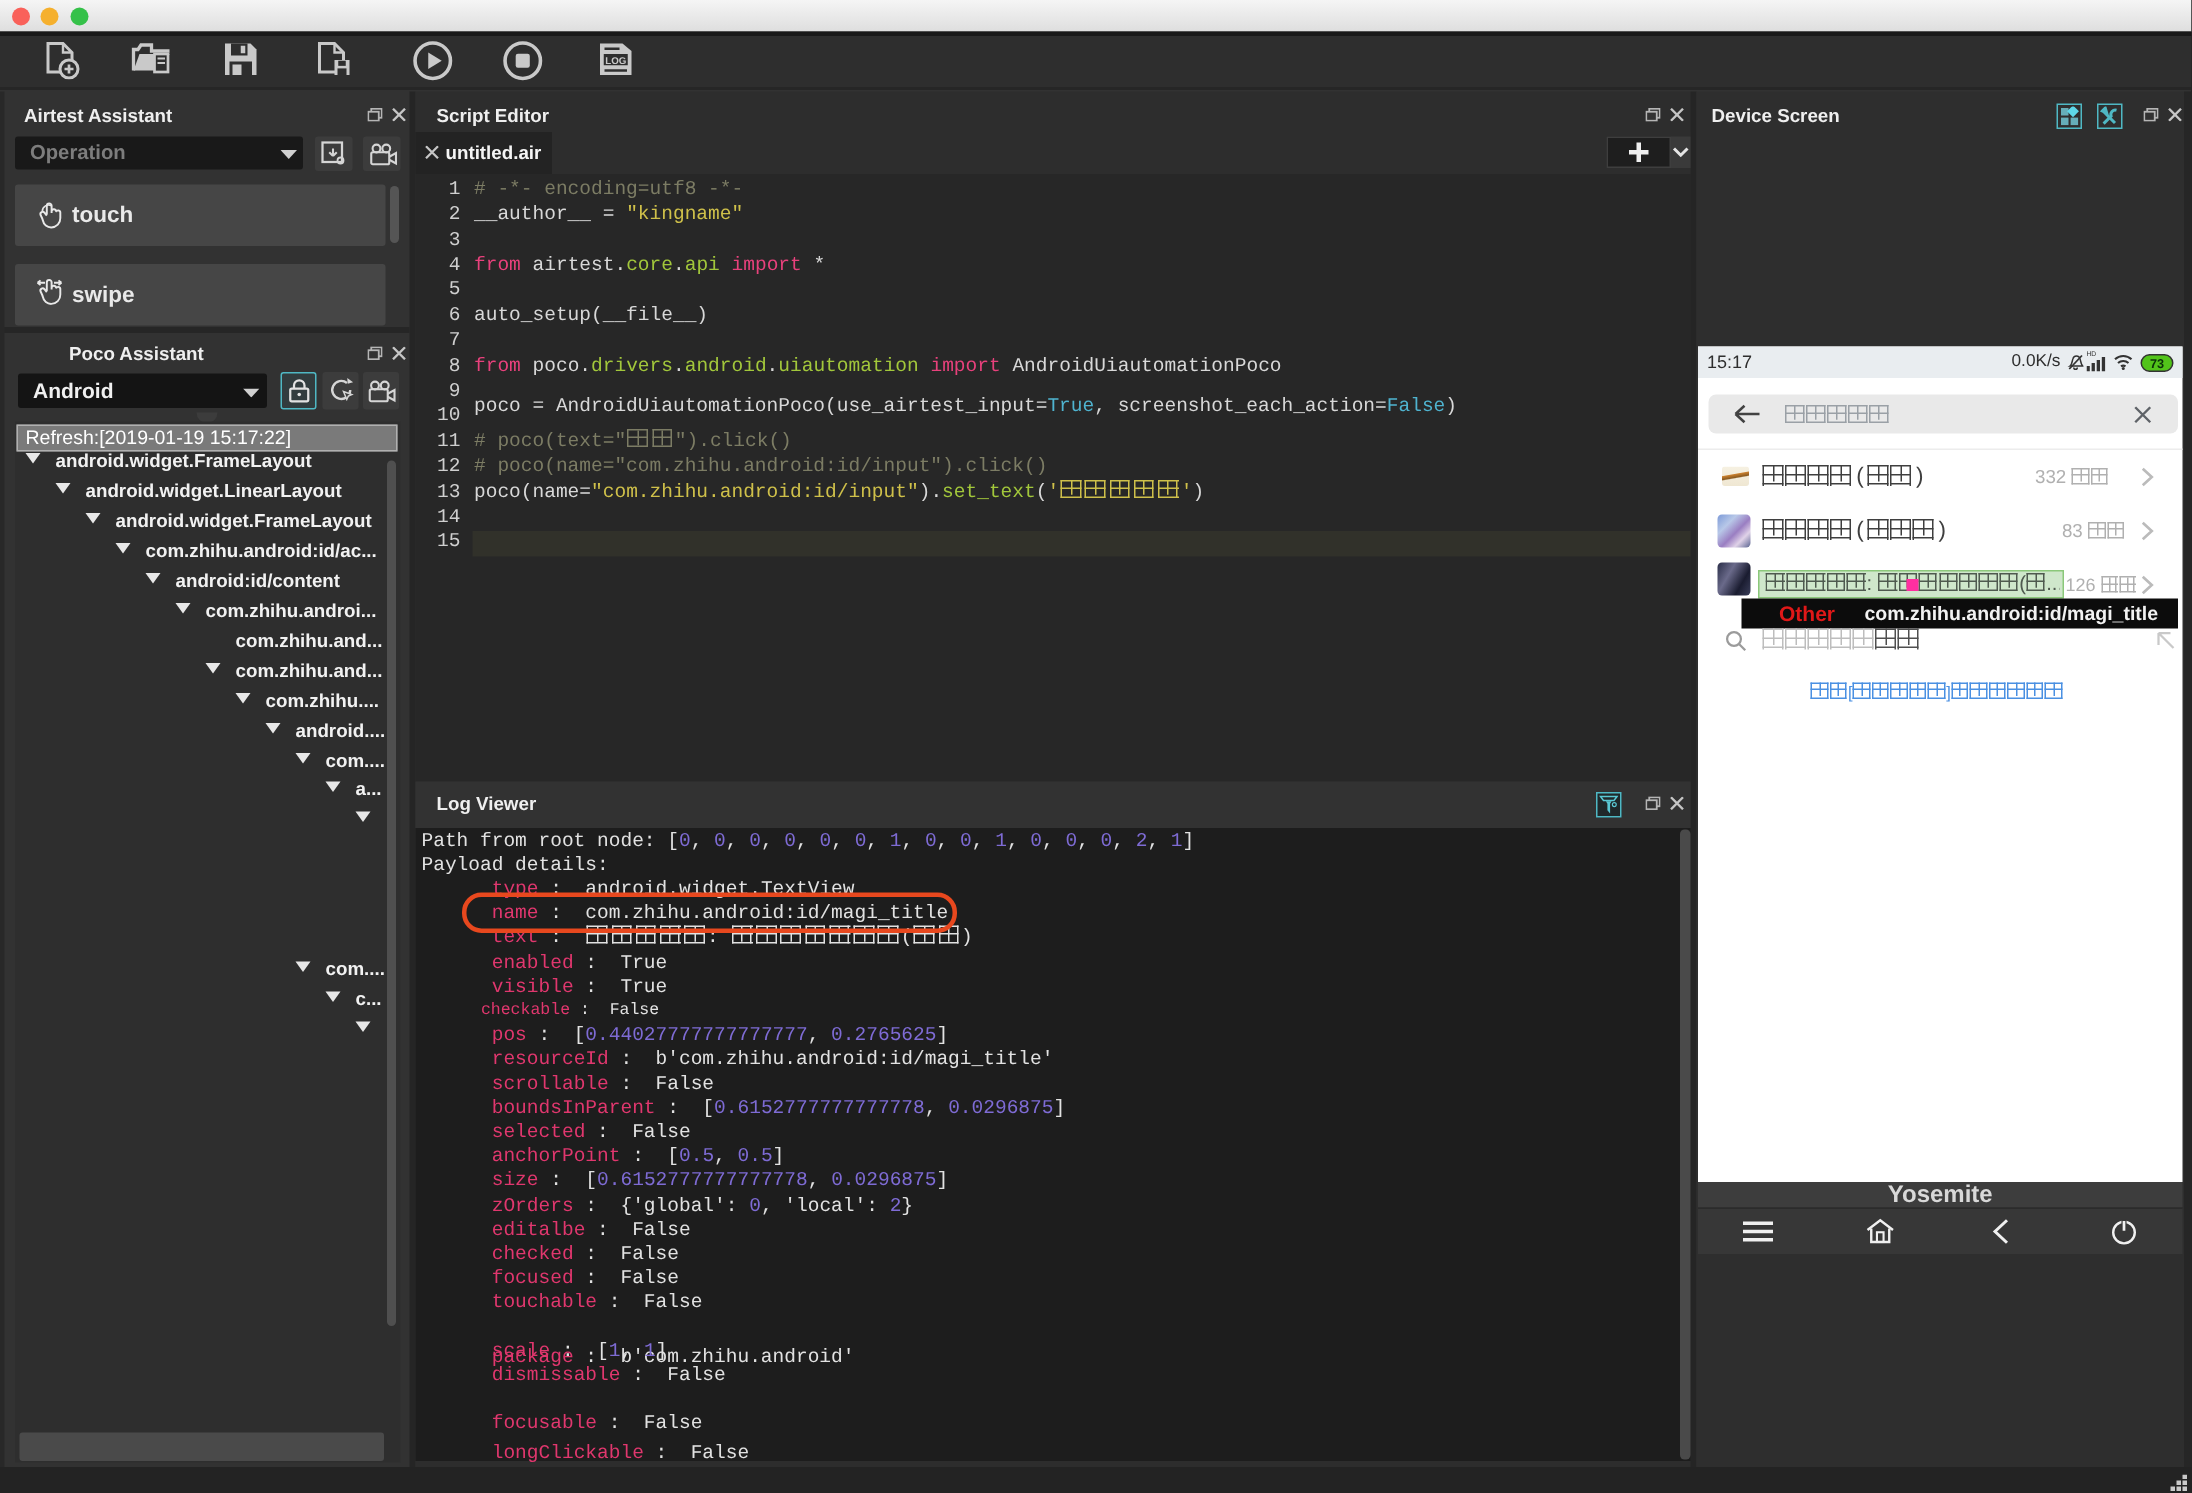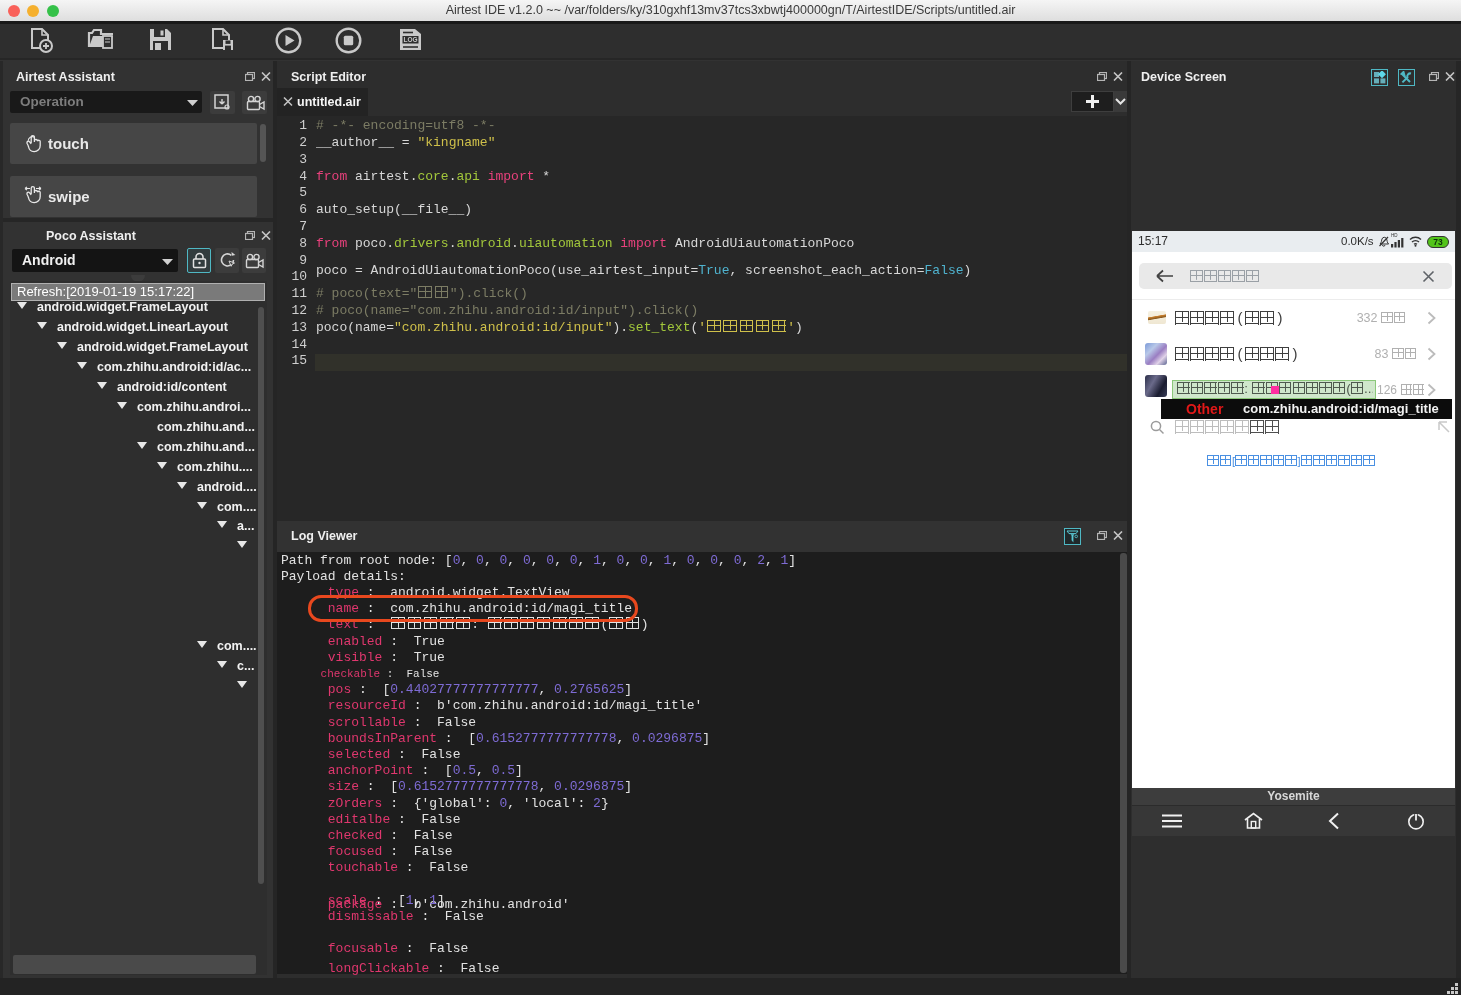--- a/index.html
+++ b/index.html
@@ -17,21 +17,20 @@
 linear-gradient(currentColor,currentColor) 100% 0/1.2px 100% no-repeat;}
 .mono .cj{width:1.05em;margin:0 0.12em 0 0.08em;vertical-align:-0.08em;}
 .tri{display:inline-block;width:0;height:0;border-left:5.5px solid transparent;border-right:5.5px solid transparent;border-top:7px solid #e8e8e8;}
 </style></head><body>
 <div id="app">
     <div class="abs" style="left:0;top:0;width:1461px;height:21px;background:linear-gradient(#f5f5f5,#dedede);"></div>
 <div class="abs" style="left:0;top:21px;width:1461px;height:3px;background:#191919;"></div>
 <div class="abs" style="left:8px;top:5px;width:12px;height:12px;border-radius:50%;background:#f9615a;"></div>
 <div class="abs" style="left:27px;top:5px;width:12px;height:12px;border-radius:50%;background:#f5b02e;"></div>
 <div class="abs" style="left:47px;top:5px;width:12px;height:12px;border-radius:50%;background:#35c149;"></div>
-<div class="abs" style="left:0;top:0;width:1461px;height:21px;line-height:21px;text-align:center;color:#3b3b3b;font-size:12.5px;">Airtest IDE v1.2.0 ~~ /var/folders/ky/310gxhf13mv37tcs3xbwtj400000gn/T/AirtestIDE/Scripts/untitled.air</div>
 <div class="abs" style="left:0;top:24px;width:1461px;height:36px;background:#2e2e2e;border-bottom:2px solid #262626;"></div>
 <svg class="abs" style="left:28px;top:27px" width="26" height="26" viewBox="0 0 26 26">
       <path d="M4 2 h10 l6 6 v13 h-16 z" fill="none" stroke="#c9c9c9" stroke-width="2"></path>
       <path d="M14 2 v6 h6" fill="none" stroke="#c9c9c9" stroke-width="1.6"></path>
       <circle cx="18" cy="19" r="6" fill="#2e2e2e" stroke="#c9c9c9" stroke-width="2"></circle>
       <path d="M18 16 v6 M15 19 h6" stroke="#c9c9c9" stroke-width="1.8"></path>
     </svg>
 <svg class="abs" style="left:87px;top:27px" width="28" height="26" viewBox="0 0 28 26">
       <path d="M2 20 V6 h3 l2-3 h7 v4 h12" fill="none" stroke="#c9c9c9" stroke-width="2.2"></path>
       <path d="M2 20 l4-11 h20 l-4 11 z" fill="#c9c9c9"></path>
@@ -346,21 +345,21 @@
 <svg class="abs" style="left:1150px;top:420px" width="15" height="15" viewBox="0 0 15 15">
       <circle cx="6" cy="6" r="4.6" fill="none" stroke="#9b9b9b" stroke-width="1.5"></circle>
       <path d="M9.5 9.5 l4 4" stroke="#9b9b9b" stroke-width="1.5"></path>
     </svg>
 <div class="abs" style="left:1175px;top:417px;height:19px;line-height:19px;font-size:15px;color:#bdbdbd;"><i class="cj"></i><i class="cj"></i><i class="cj"></i><i class="cj"></i><i class="cj"></i><span style="color:#4f4f4f"><i class="cj"></i><i class="cj"></i></span></div>
 <svg class="abs" style="left:1437px;top:420px" width="14" height="14" viewBox="0 0 14 14">
       <path d="M2 2 h8 M2 2 v8 M2 2 l10 10" fill="none" stroke="#c9c9c9" stroke-width="1.5"></path>
     </svg>
 <div class="abs" style="left:1207px;top:452px;height:18px;line-height:18px;color:#4a90e2;font-size:12.5px;"><i class="cj"></i><i class="cj"></i><span style="font-size:11px">[</span><i class="cj"></i><i class="cj"></i><i class="cj"></i><i class="cj"></i><i class="cj"></i><span style="font-size:11px">]</span><i class="cj"></i><i class="cj"></i><i class="cj"></i><i class="cj"></i><i class="cj"></i><i class="cj"></i></div>
 <div class="abs" style="left:1132px;top:788px;width:323px;height:17px;background:#3d3d3d;"></div>
-<div class="abs" style="left:1132px;top:788px;width:323px;height:17px;line-height:17px;text-align:center;color:#d8d8d8;font-size:12px;font-weight:bold;">Yosemite</div>
+<div class="abs" style="left:1132px;top:788px;width:323px;height:17px;line-height:17px;text-align:center;color:#d8d8d8;font-size:16px;font-weight:bold;">Yosemite</div>
 <div class="abs" style="left:1132px;top:805px;width:323px;height:31px;background:#373737;border-top:1px solid #2b2b2b;"></div>
 <svg class="abs" style="left:1160px;top:813px" width="24" height="16" viewBox="0 0 24 16">
       <path d="M2 2.5 h20 M2 8 h20 M2 13.5 h20" stroke="#f0f0f0" stroke-width="2.2"></path>
     </svg>
 <svg class="abs" style="left:1243px;top:812px" width="21" height="18" viewBox="0 0 21 18">
       <path d="M2 8 L10.5 1.5 L19 8" fill="none" stroke="#f0f0f0" stroke-width="1.6"></path>
       <path d="M4.5 7 v9 h12 v-9" fill="none" stroke="#f0f0f0" stroke-width="1.6"></path>
       <rect x="8.3" y="9.5" width="4.4" height="6.5" fill="none" stroke="#f0f0f0" stroke-width="1.4"></rect>
     </svg>
 <svg class="abs" style="left:1328px;top:812px" width="12" height="18" viewBox="0 0 12 18">

